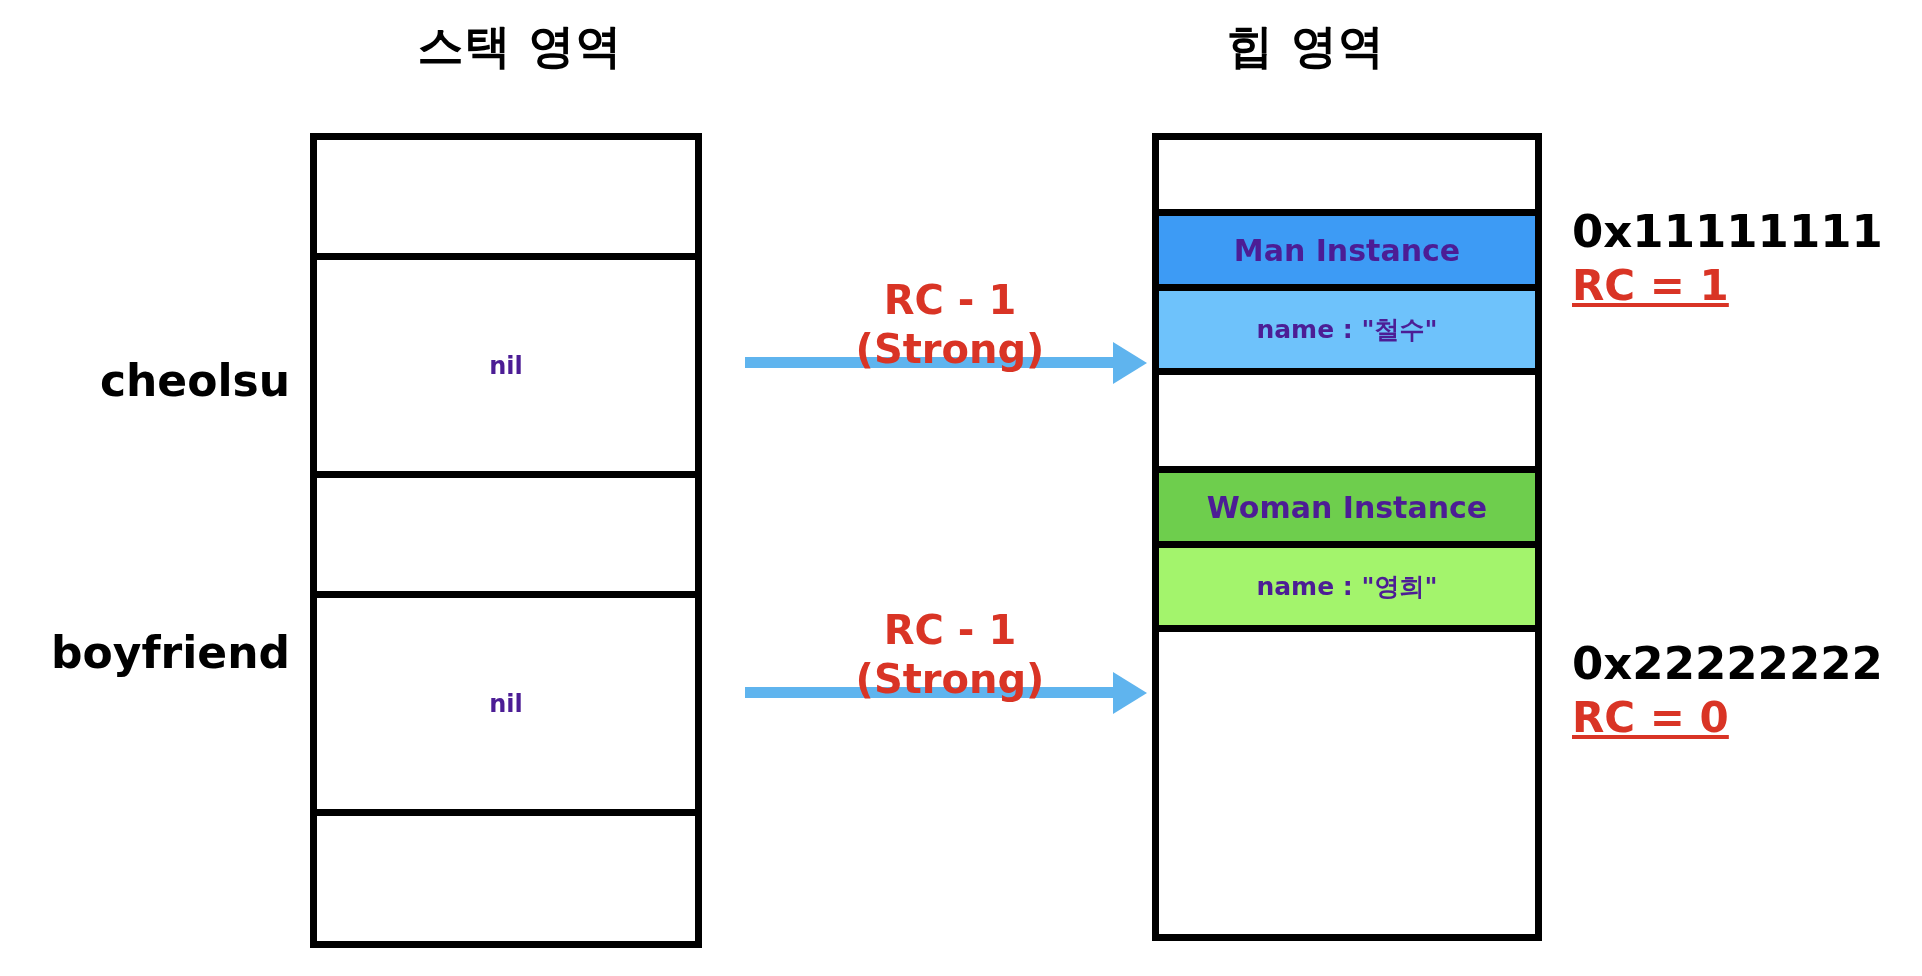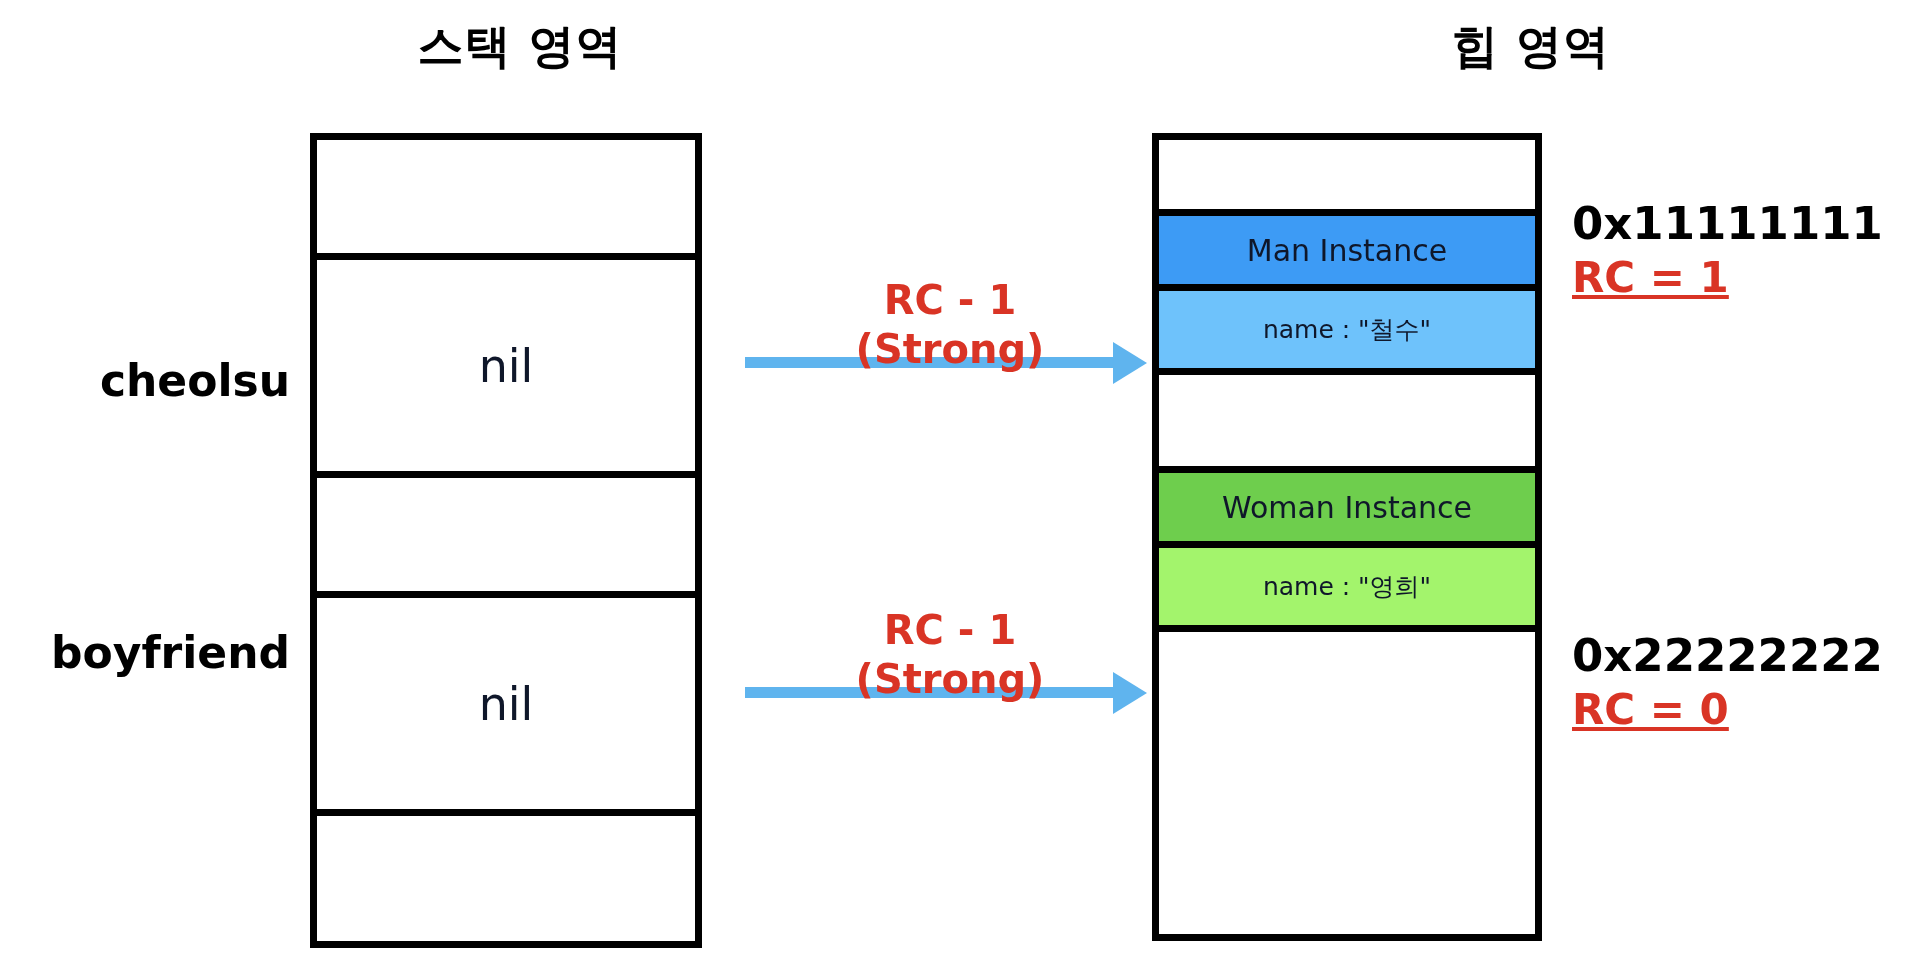--- a/index.html
+++ b/index.html
@@ -26,21 +26,21 @@
   .col-title {
     position: absolute;
     font-weight: 800;
     font-size: 46px;
     color: #000000;
     letter-spacing: 1px;
     text-align: center;
     white-space: nowrap;
   }
   #stack-title { left: 260px; top: 16px; width: 520px; }
-  #heap-title  { left: 1090px; top: 16px; width: 520px; text-align: right; }
+  #heap-title  { left: 1046px; top: 16px; width: 520px; }
 
   
   .mem-box {
     position: absolute;
     border: 7px solid #000000;
     box-sizing: border-box;
     background: #ffffff;
     display: flex;
     flex-direction: column;
   }
@@ -52,29 +52,29 @@
     border-bottom: 7px solid #000000;
     display: flex;
     align-items: center;
     justify-content: center;
     position: relative;
     background: #ffffff;
   }
   .cell:last-child { border-bottom: none; }
 
   .cell-text {
-    font-weight: 400;
-    color: #0f172a;
+    font-weight: 700;
+    color: #4c1d95;
     white-space: nowrap;
   }
 
   
   .stack-cell-empty { flex: 0 0 120px; }
   .stack-cell-var   { flex: 0 0 218px; }
-  .stack-cell-var .cell-text { font-size: 46px; }
+  .stack-cell-var .cell-text { font-size: 24px; }
   #stack-cell-bottom { flex: 1 1 auto; }
 
   
   .var-label {
     position: absolute;
     font-weight: 800;
     font-size: 44px;
     color: #000000;
     white-space: nowrap;
     text-align: right;
@@ -100,20 +100,21 @@
   
   .addr-group { position: absolute; white-space: nowrap; }
   #addr-group-man   { left: 1572px; top: 198px; }
   #addr-group-woman { left: 1572px; top: 630px; }
 
   .addr-text {
     font-weight: 800;
     font-size: 45px;
     color: #000000;
     line-height: 1.15;
+    margin-top: 8px;
   }
   .rc-text {
     font-weight: 800;
     font-size: 42px;
     color: #d93425;
     line-height: 1.35;
     text-decoration: underline;
   }
 
   

